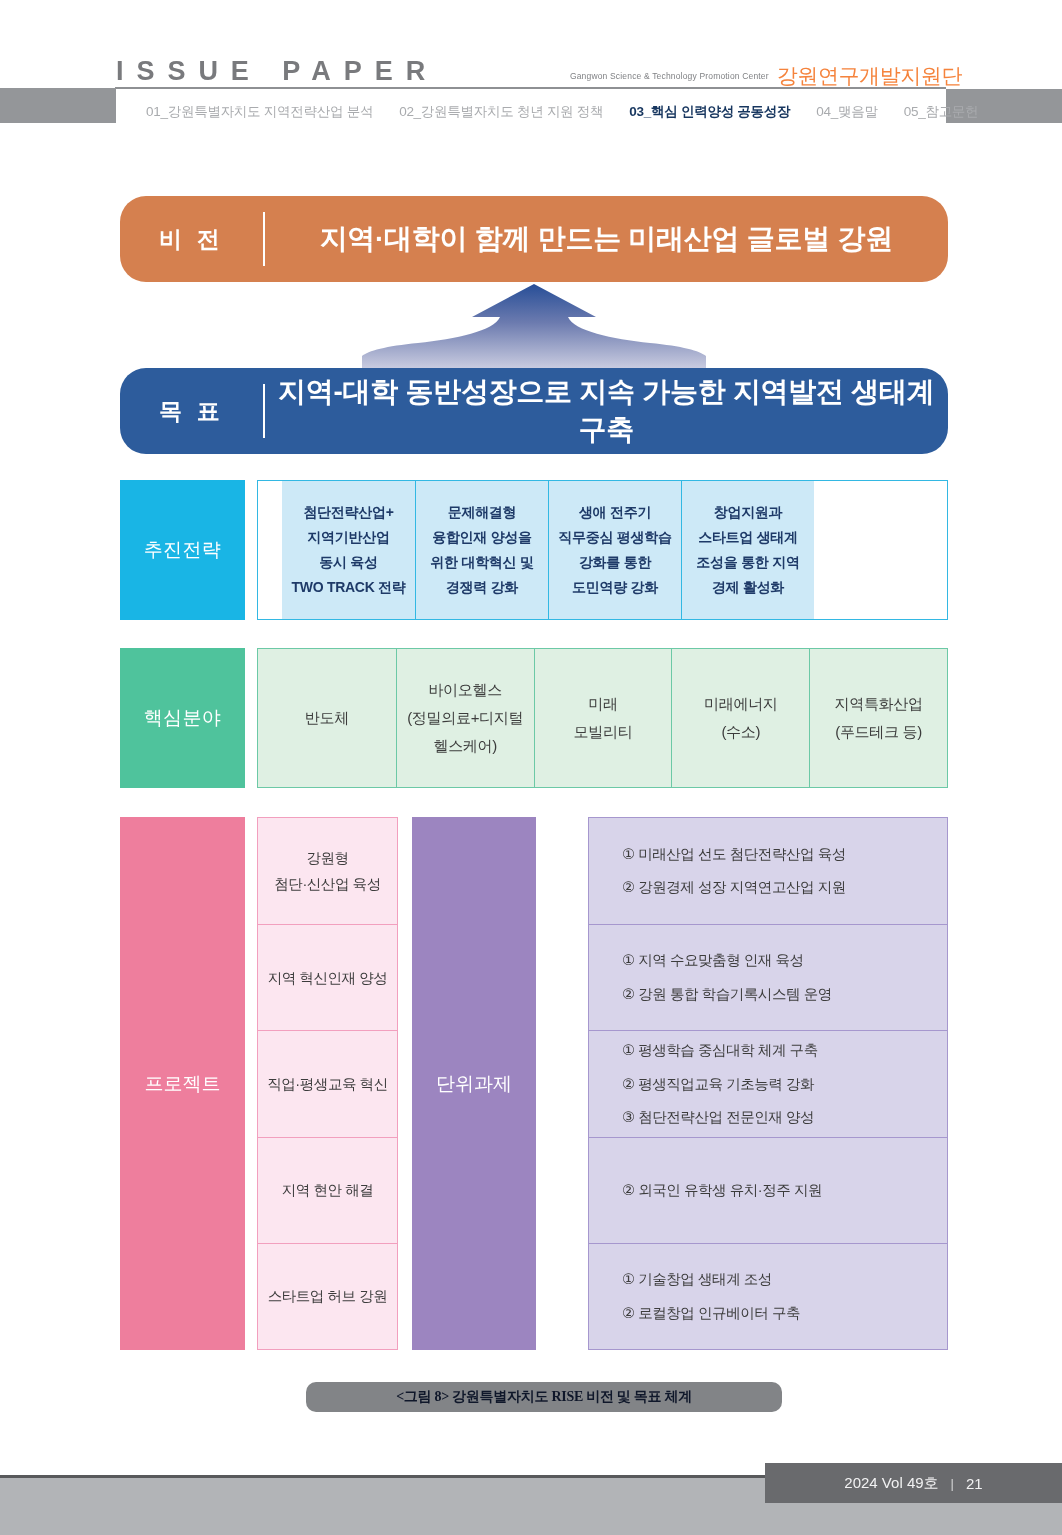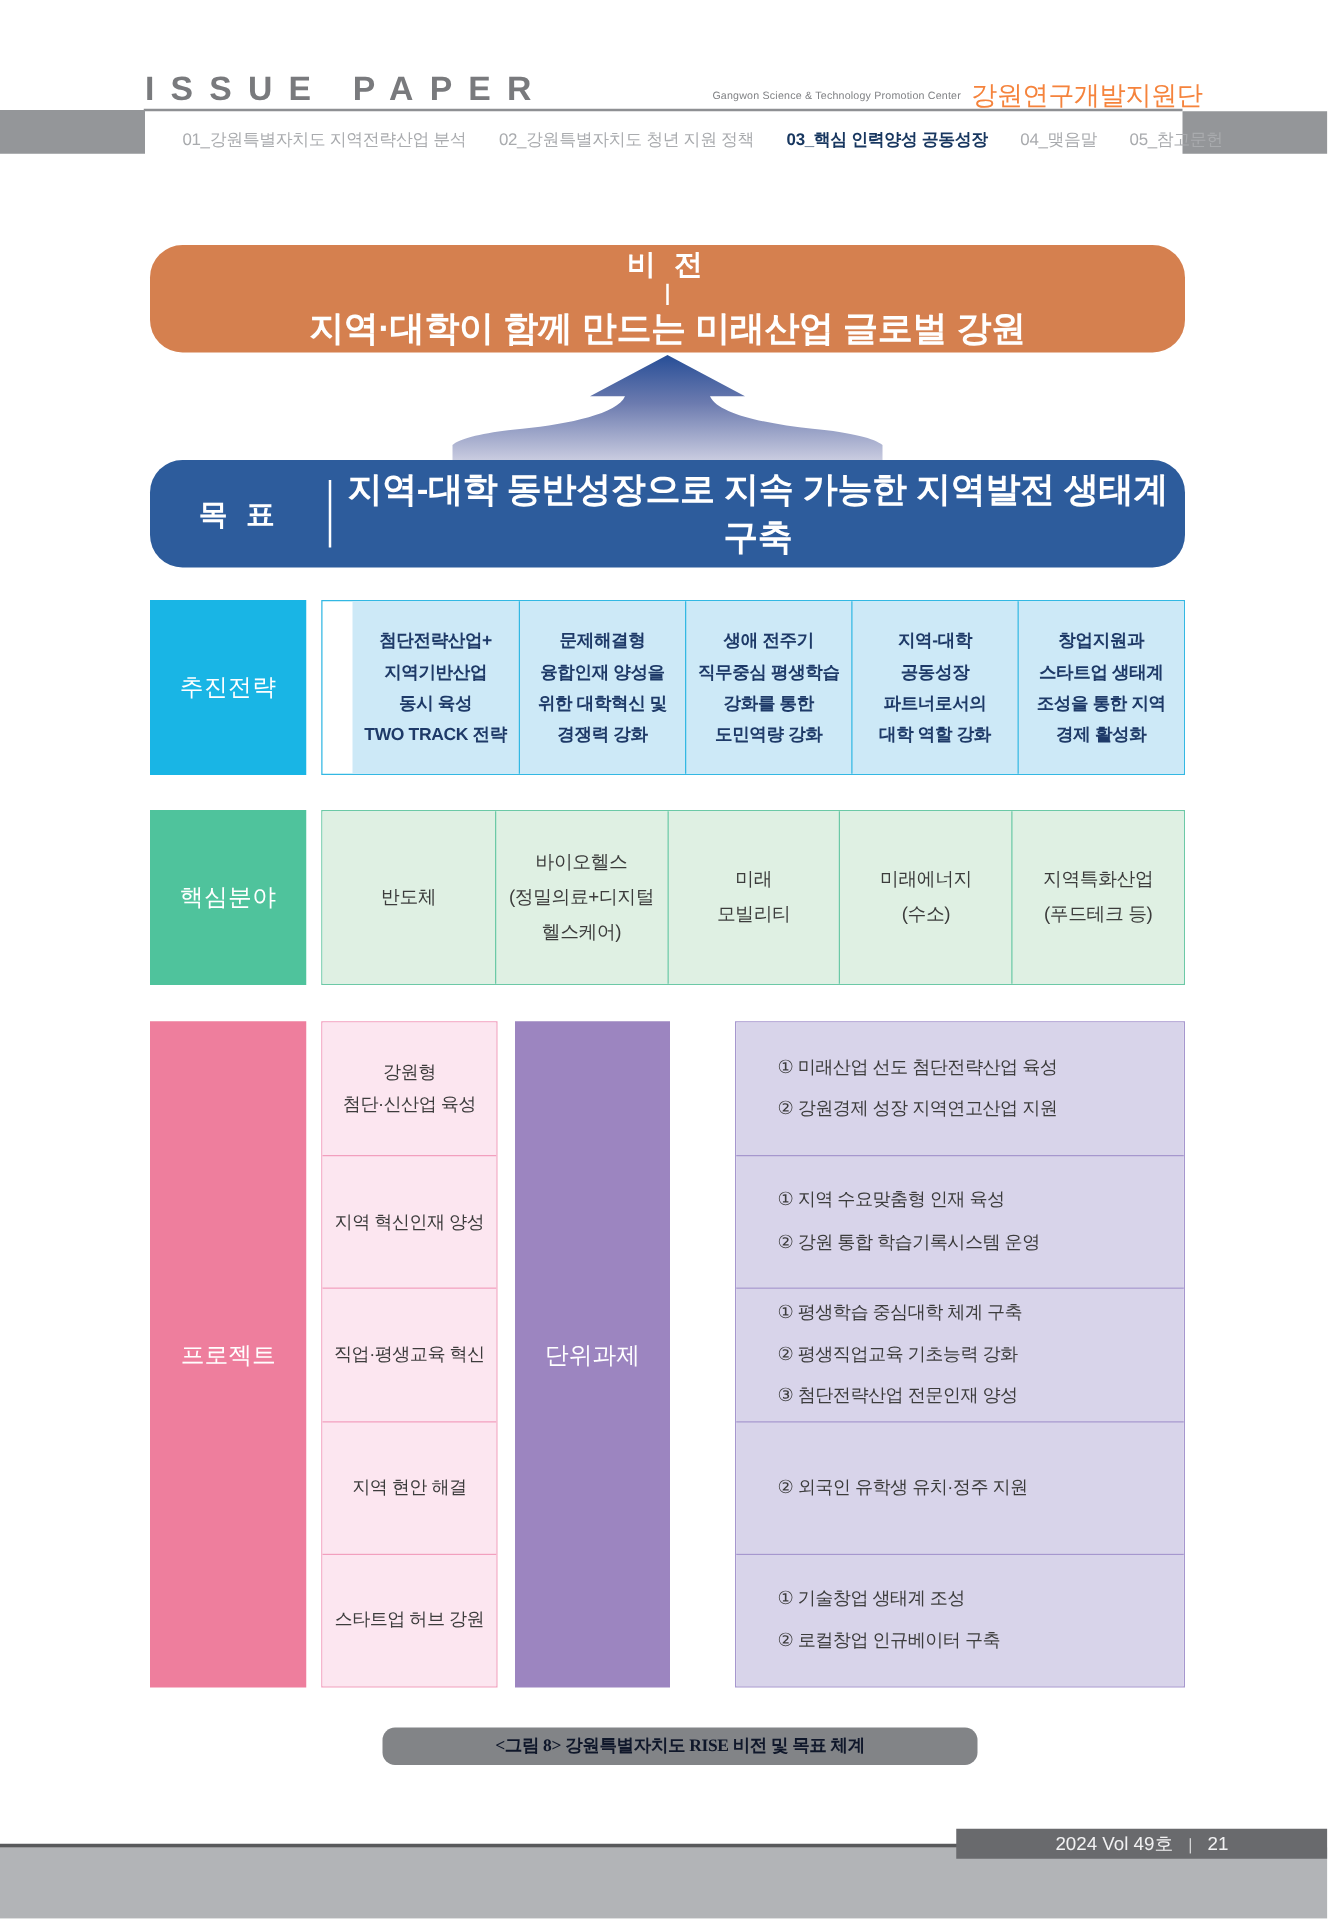--- a/index.html
+++ b/index.html
@@ -20,21 +20,21 @@
   .nav { position:absolute; left:146px; top:99px; width:800px; height:26px;
     display:flex; align-items:center; gap:13px; white-space:nowrap; }
   .nav-item { font-size:13.5px; color:#A9ABAE; letter-spacing:-0.02em; }
   .nav-item.active { color:#17365F; font-weight:700; }
   .nav-sep { width:1.5px; height:19px; background:#C2C4C7; }
   .nav-sep.dark { width:2px; background:#17365F; }
 
   
   .banner { position:absolute; left:120px; width:828px; height:86px; border-radius:26px;
     display:flex; align-items:center; color:#fff; }
-  .banner-vision { top:196px; background:#D5804F;flex-direction:column; }
+  .banner-vision { top:196px; background:#D5804F; }
   .banner-goal   { top:368px; background:#2D5C9C; }
   .banner-label { width:143px; text-align:center; font-size:23px; font-weight:700; letter-spacing:0.18em; }
   .banner-sep { width:1.5px; height:54px; background:#fff; }
   .banner-text { flex:1; text-align:center; font-size:28px; font-weight:700; letter-spacing:-0.01em; }
 
   .arrow-wrap { position:absolute; left:120px; top:281px; width:828px; height:90px; }
 
   
   .section { position:absolute; left:120px; width:828px; display:flex; }
   .sec-strategy { top:480px; height:140px; }
@@ -75,21 +75,21 @@
   .task-cell:first-child { border-top:none; }
   .task-item { line-height:1.3; }
 
   
   .caption { position:absolute; left:306px; top:1382px; width:476px; height:30px;
     background:#828487; border-radius:10px; color:#0f172a; font-size:14px; font-weight:700;
     display:flex; align-items:center; justify-content:center; letter-spacing:-0.02em;font-family:Liberation Serif, serif; }
 
   .footer-bar { position:absolute; left:0; top:1478px; width:1062px; height:57px; background:#B2B4B7; }
   .footer-topline { position:absolute; left:0; top:1475px; width:766px; height:3px; background:#58595B; }
-  .footer-pagebox { position:absolute; left:765px; top:1463px; width:297px; height:24px;
+  .footer-pagebox { position:absolute; left:765px; top:1463px; width:297px; height:40px;
     background:#696A6D; color:#F2F2F3; display:flex; align-items:center; justify-content:center;
     gap:12px; font-size:15px; }
   .footer-sep { color:#D4D5D6; font-size:13px; }
   .footer-page { font-weight:400; }
 </style>
 </head>
 <body>
 
 <div class="page">
 
@@ -148,24 +148,20 @@
 동시 육성
 TWO TRACK 전략</div>
       <div class="cell">문제해결형
 융합인재 양성을
 위한 대학혁신 및
 경쟁력 강화</div>
       <div class="cell">생애 전주기
 직무중심 평생학습
 강화를 통한
 도민역량 강화</div>
-      <div class="cell">지역-대학
-공동성장
-파트너로서의
-대학 역할 강화</div>
       <div class="cell">창업지원과
 스타트업 생태계
 조성을 통한 지역
 경제 활성화</div>
     </div>
   </div>
 
   <div class="section sec-core">
     <div class="sec-label">핵심분야</div>
     <div class="sec-gap"></div>

